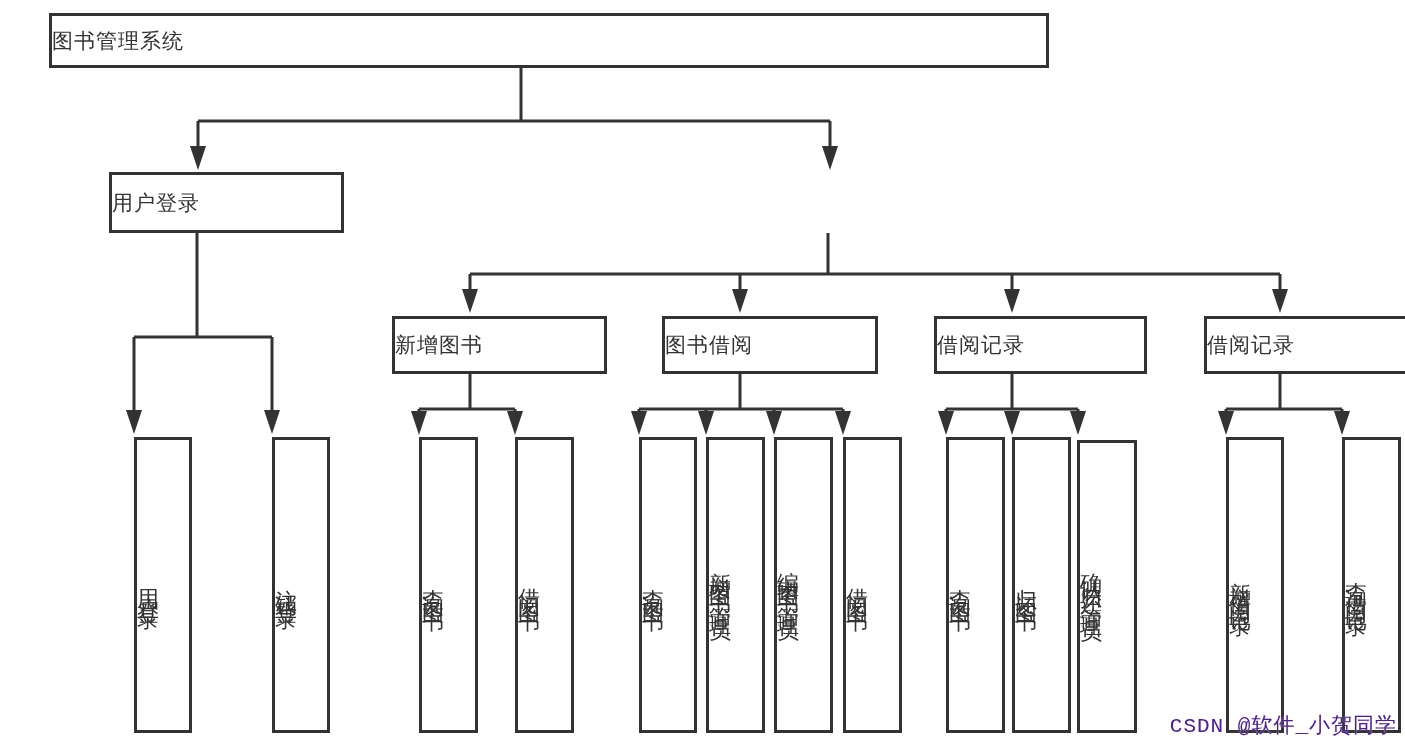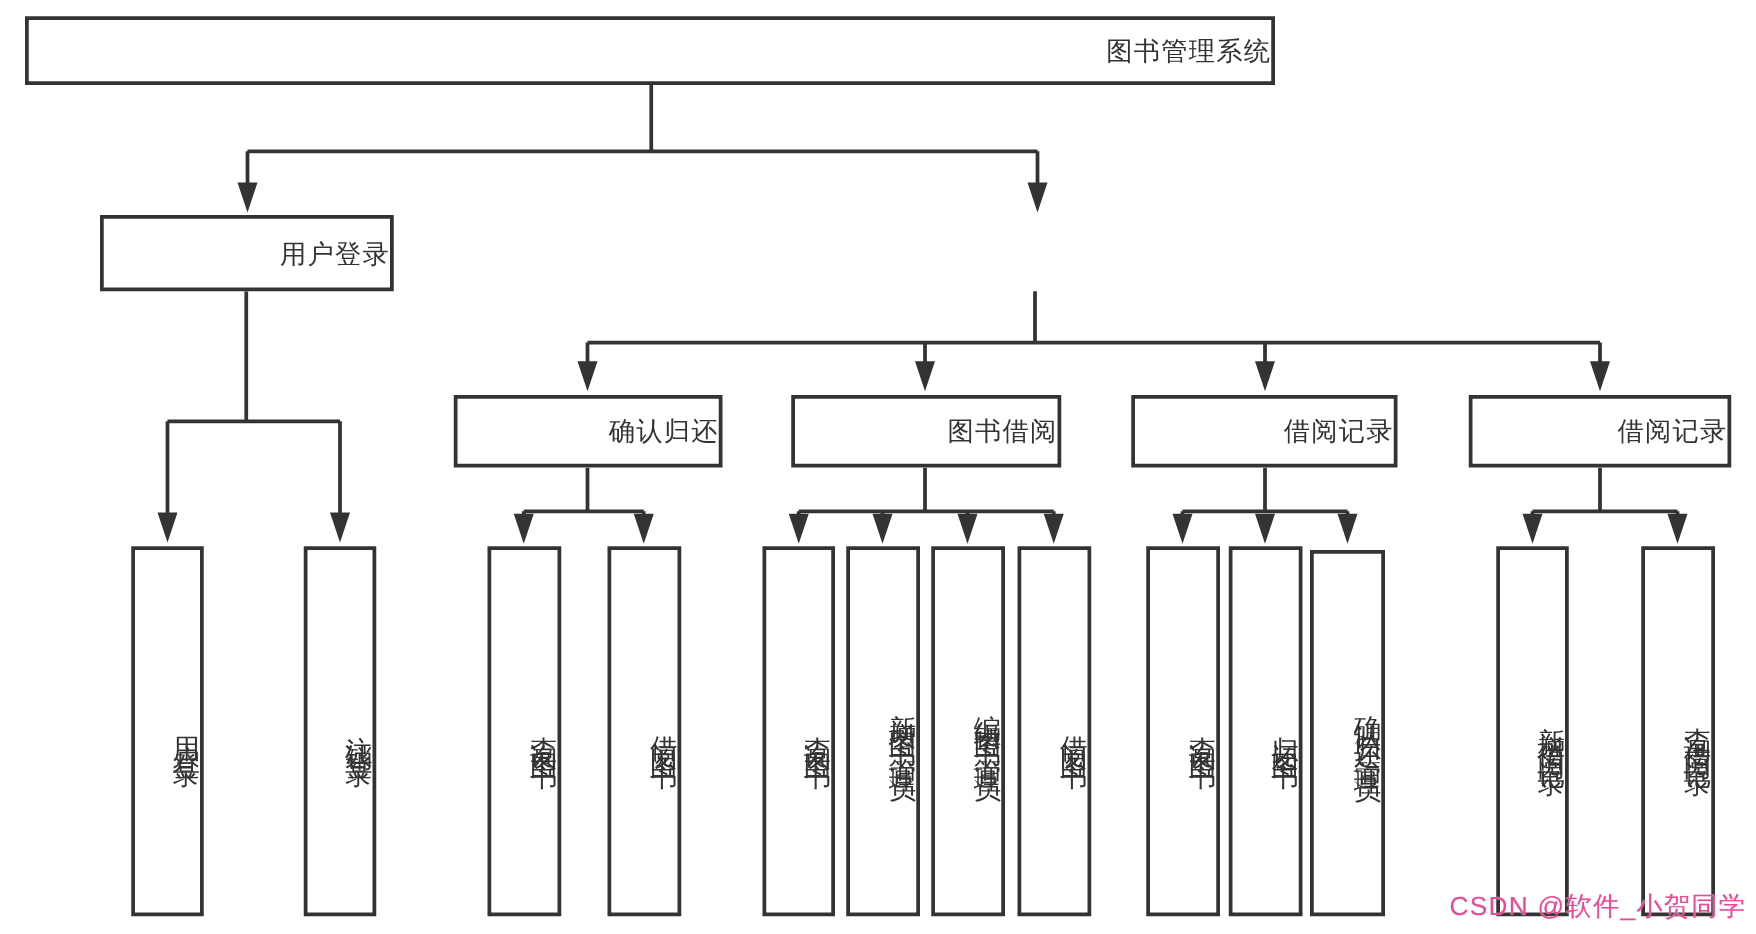--- a/index.html
+++ b/index.html
@@ -21,22 +21,23 @@
     top: 0;
     z-index: 1;
   }
   .box {
     position: absolute;
     box-sizing: border-box;
     border: 3px solid #333333;
     background: #ffffff;
     display: flex;
     align-items: center;
-    justify-content: flex-end;
+    justify-content: flex-start;
     z-index: 2;
+    margin-left: 29px;
   }
   .box span {
     color: #333333;
     white-space: nowrap;
   }
   .hbox span {
     font-size: 21px;
     letter-spacing: 1px;
   }
   .leaf span {
@@ -45,24 +46,25 @@
     font-size: 22px;
     line-height: 1;
     letter-spacing: 7px;
   }
   .watermark {
     position: absolute;
     right: 8px;
     bottom: 8px;
     z-index: 5;
     font-size: 21px;
-    color: #ec4899;
+    color: #4c1d95;
     letter-spacing: 1px;
     text-shadow: 0 0 1px #d8d8d8;
     white-space: nowrap;
+    font-family: Liberation Mono, monospace;
   }
 </style>
 </head>
 <body>
 
 <div class="canvas">
 
   <svg class="connectors" width="1405" height="747" viewBox="0 0 1405 747">
     <g stroke="#333333" stroke-width="3" fill="none">
       <path d="M521 68 V121 M198 121 H830 M198 121 V148 M830 121 V148"></path>
@@ -98,21 +100,21 @@
 
   <div class="box hbox" style="left:20px; top:13px; width:1000px; height:55px">
     <span>图书管理系统</span>
   </div>
 
   <div class="box hbox" style="left:80px; top:172px; width:235px; height:61px">
     <span>用户登录</span>
   </div>
 
   <div class="box hbox" style="left:363px; top:316px; width:215px; height:58px">
-    <span>确认归还</span>
+    <span>新增图书</span>
   </div>
   <div class="box hbox" style="left:633px; top:316px; width:216px; height:58px">
     <span>图书借阅</span>
   </div>
   <div class="box hbox" style="left:905px; top:316px; width:213px; height:58px">
     <span>借阅记录</span>
   </div>
   <div class="box hbox" style="left:1175px; top:316px; width:210px; height:58px">
     <span>借阅记录</span>
   </div>

